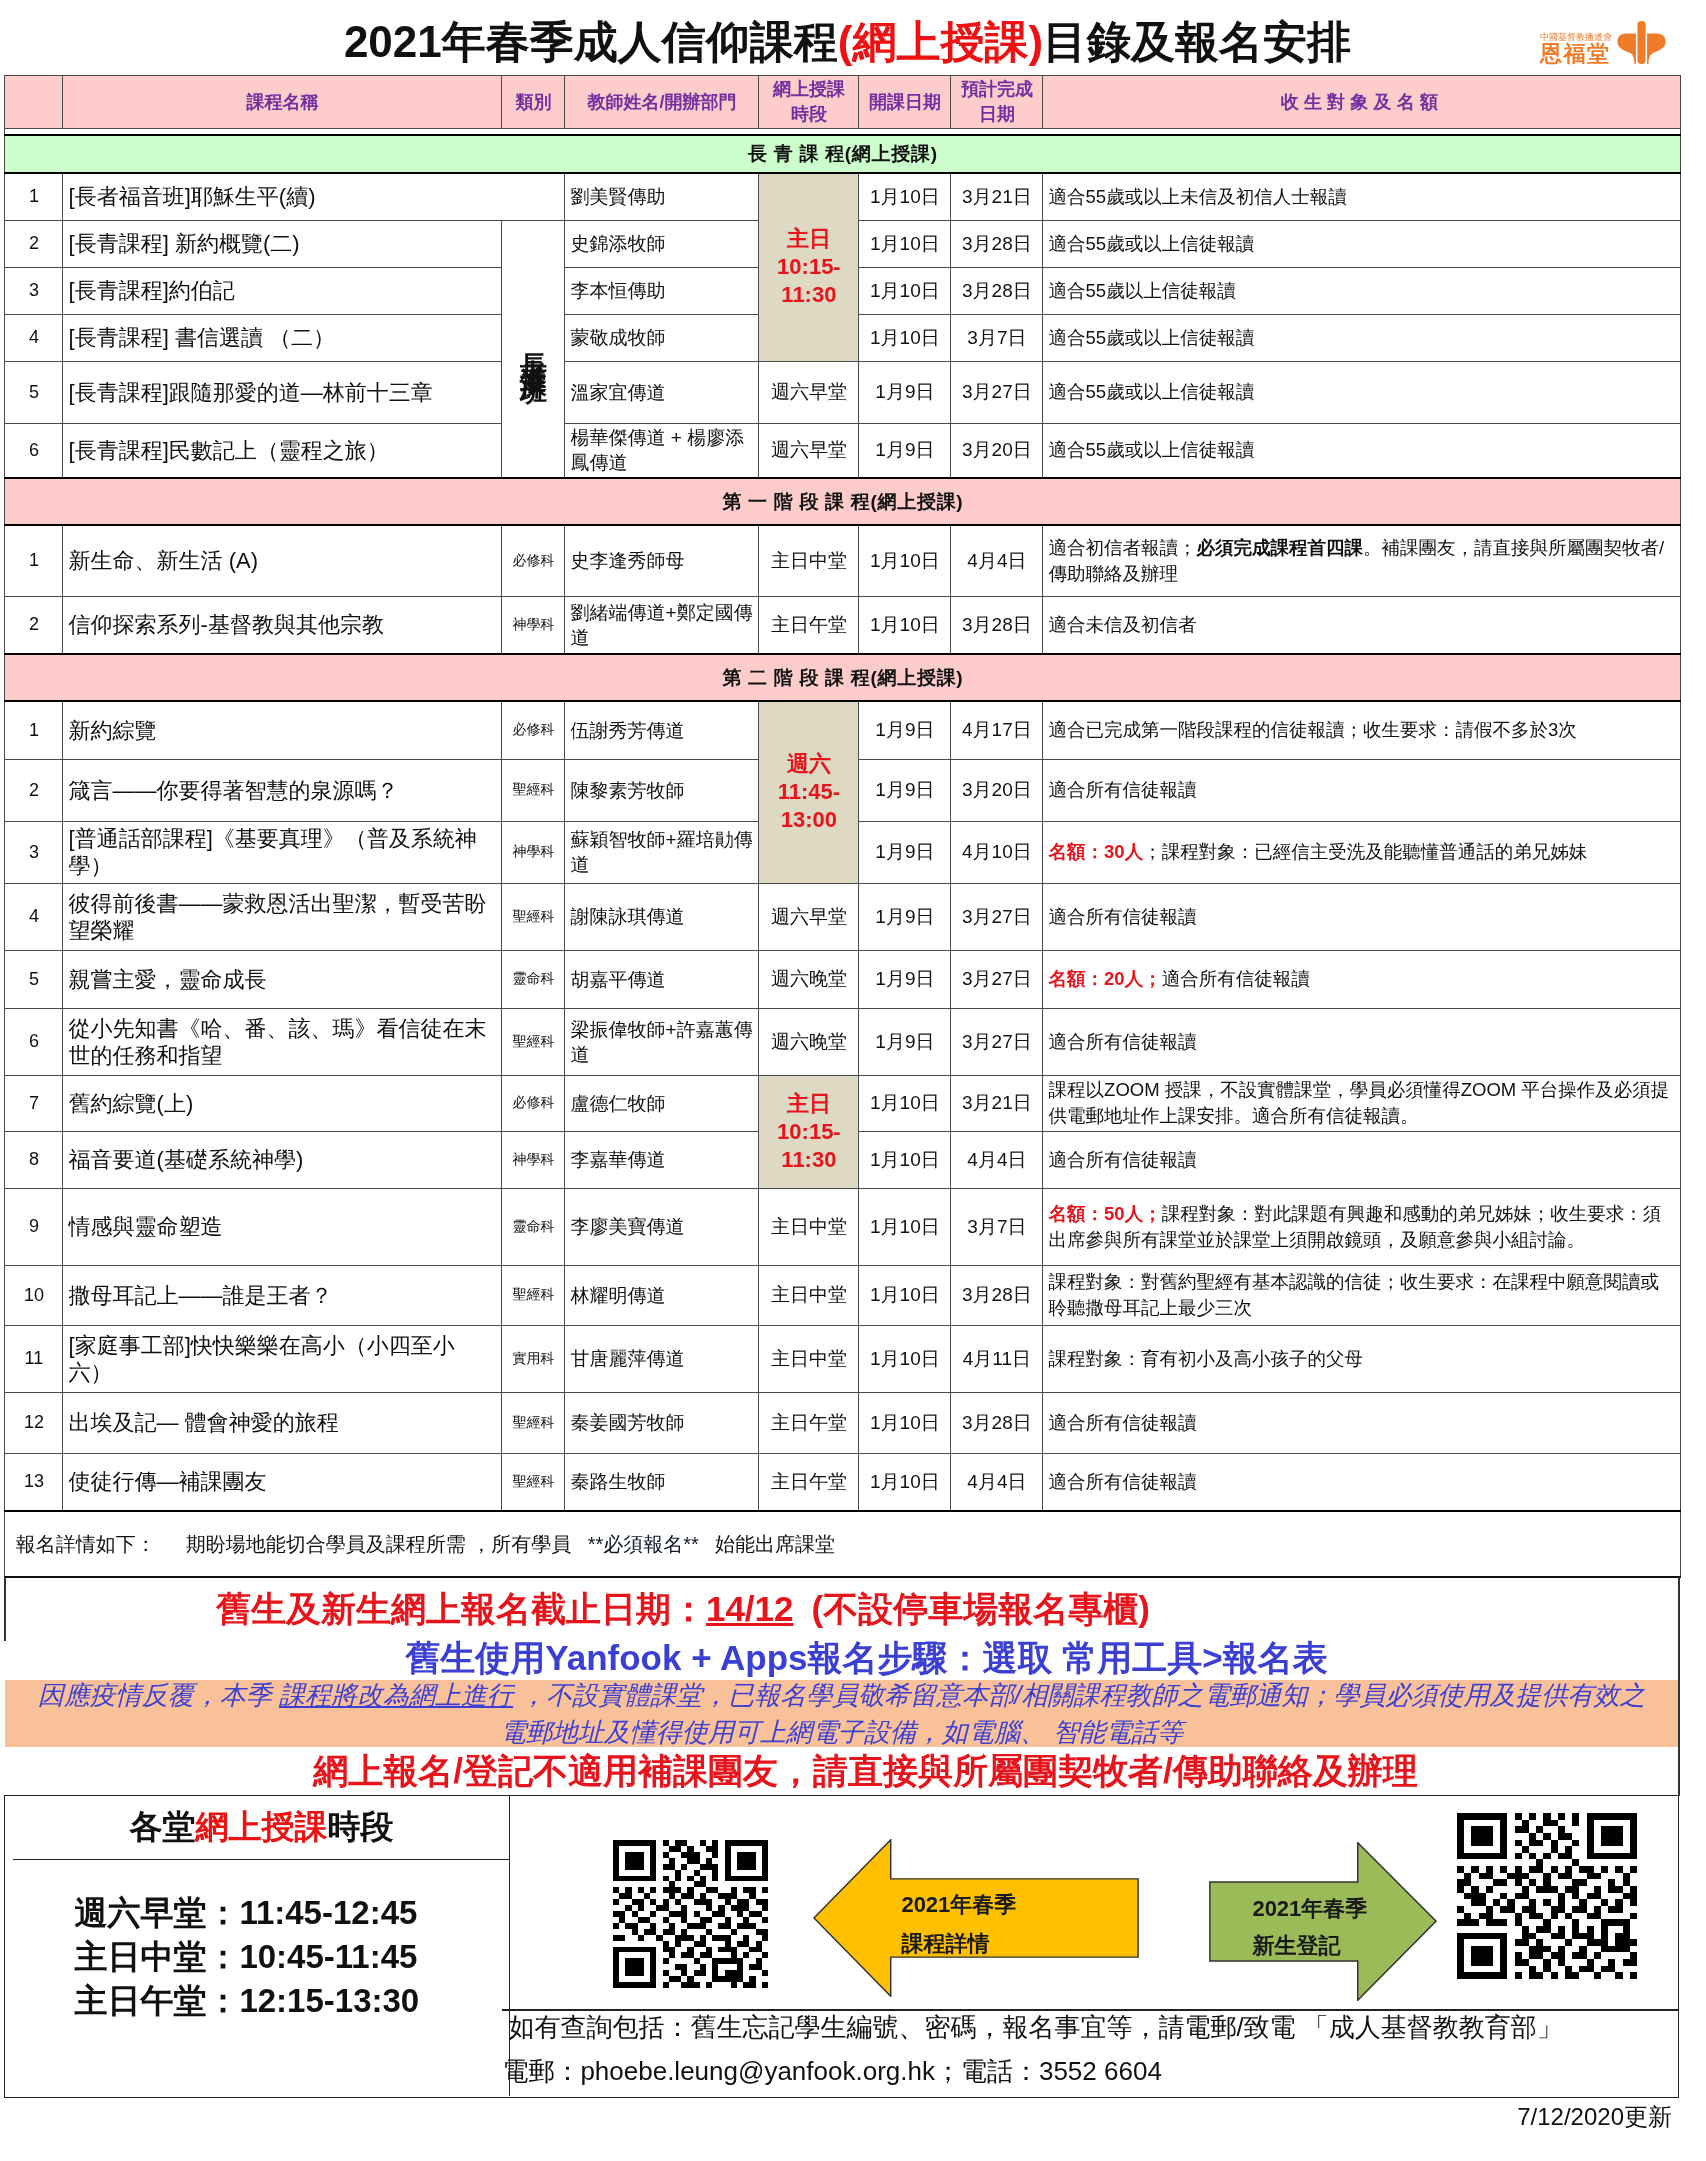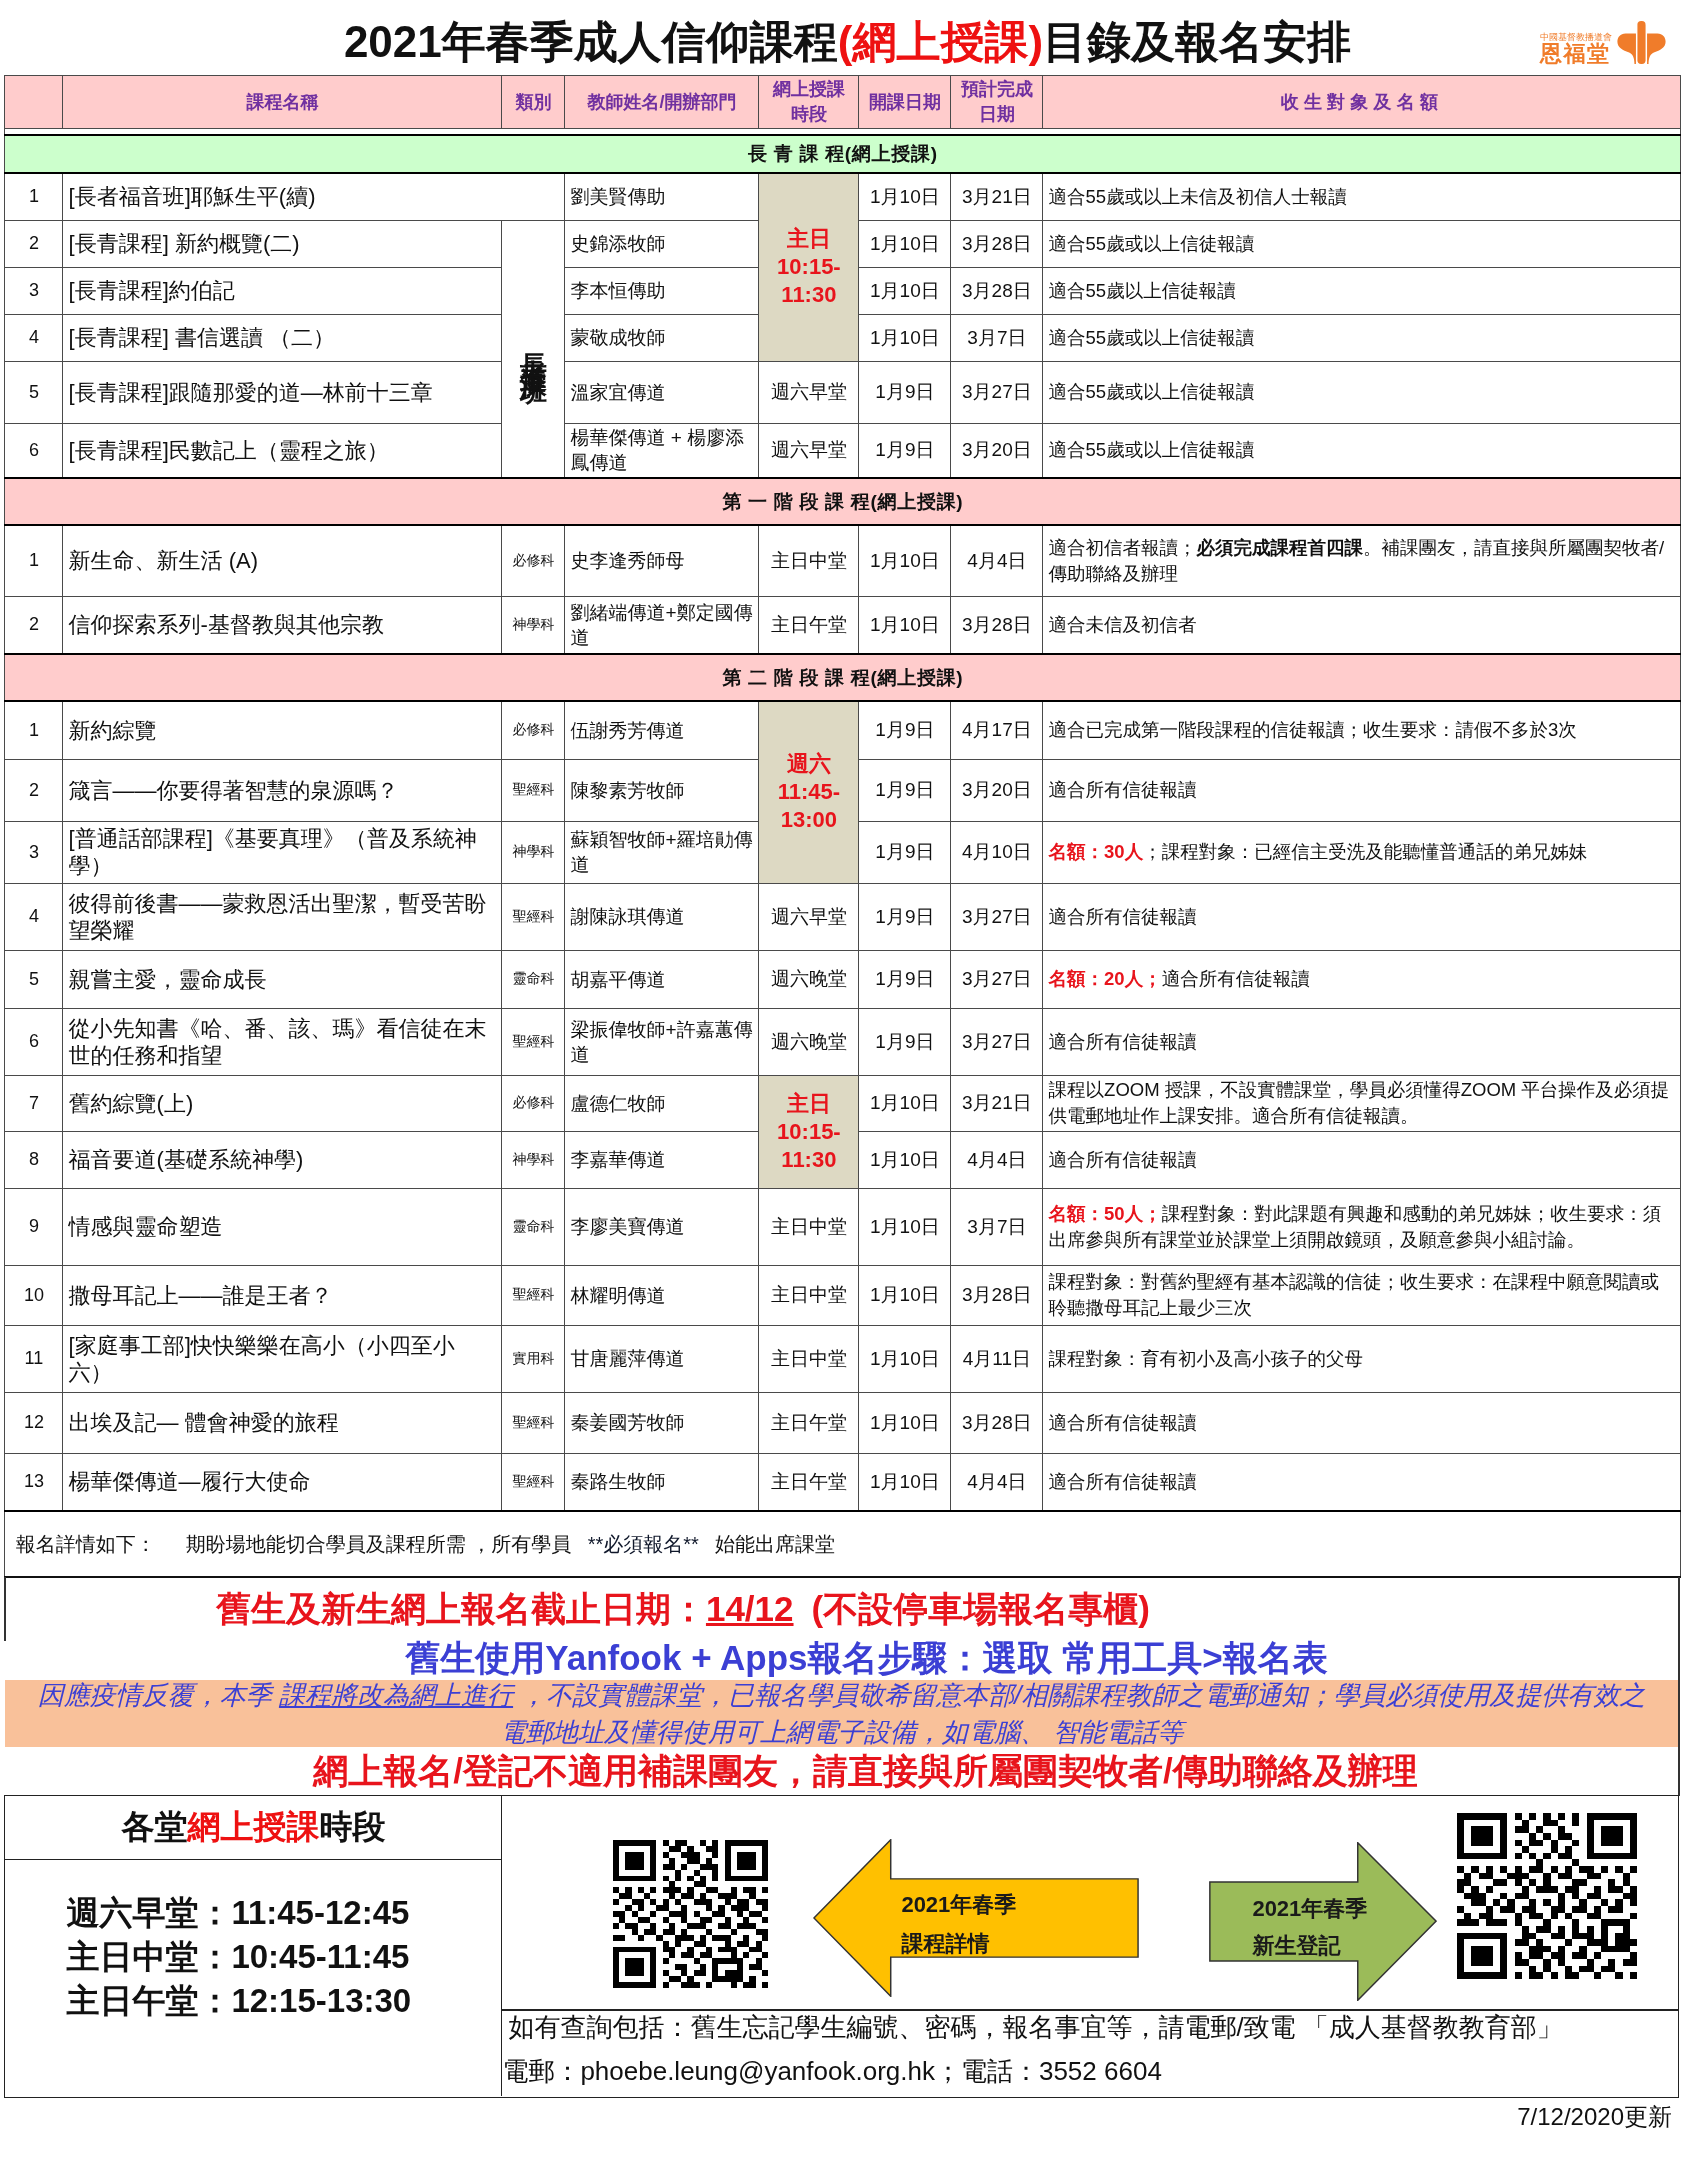--- a/index.html
+++ b/index.html
@@ -84,21 +84,21 @@
   .band-line.l1 { top: 0; line-height: 30px; text-align: center; }
   .band-line.l2 { top: 37px; line-height: 31px; }
   .band-line .u { text-decoration: underline; }
   .makeup {
     position: absolute; left: 28px; top: 1750px; width: 1675px; height: 41px;
     text-align: center; font-size: 35px; font-weight: bold; line-height: 41px; color: #e8141c; white-space: nowrap;
   }
 
   
   .footer { position: absolute; left: 4.4px; top: 1795px; width: 1675px; height: 303px; border: 1.5px solid #222; }
-  .sched { position: absolute; left: 0; top: 0; width: 497px; height: 300px; border-right: 1.5px solid #222; }
+  .sched { position: absolute; left: 8px; top: 0; width: 497px; height: 300px; border-right: 1.5px solid #222; }
   .sched-title {
     height: 64px; border-bottom: 1.5px solid #222; text-align: center;
     font-size: 33px; font-weight: bold; line-height: 62px; white-space: nowrap;
   }
   .sched-title .red { color: #ee1111; }
   .sched-list { position: absolute; left: 61px; top: 95px; font-size: 33px; font-weight: bold; line-height: 44px; white-space: nowrap; }
   .sched-list div { height: 44px; }
   .qr { position: absolute; shape-rendering: crispEdges; }
   .arrow { position: absolute; }
   .arrow-text { position: absolute; font-size: 22px; font-weight: bold; line-height: 30px; white-space: nowrap; color: #1a1a1a; }
@@ -366,21 +366,21 @@
     <td class="name">出埃及記— 體會神愛的旅程</td>
     <td class="cat">聖經科</td>
     <td class="teacher">秦姜國芳牧師</td>
     <td class="slot">主日午堂</td>
     <td class="date">1月10日</td>
     <td class="date">3月28日</td>
     <td class="target">適合所有信徒報讀</td>
   </tr>
   <tr style="height:58px">
     <td class="no">13</td>
-    <td class="name">楊華傑傳道—履行大使命</td>
+    <td class="name">使徒行傳—補課團友</td>
     <td class="cat">聖經科</td>
     <td class="teacher">秦路生牧師</td>
     <td class="slot">主日午堂</td>
     <td class="date">1月10日</td>
     <td class="date">4月4日</td>
     <td class="target">適合所有信徒報讀</td>
   </tr>
 
   <tr class="reg" style="height:66px">
     <td colspan="8"><span>報名詳情如下：</span><span class="gap"></span><span>期盼場地能切合學員及課程所需 ，所有學員</span><span class="gap2"></span><span class="darkred">**必須報名**</span><span class="gap2"></span><span>始能出席課堂</span></td>

